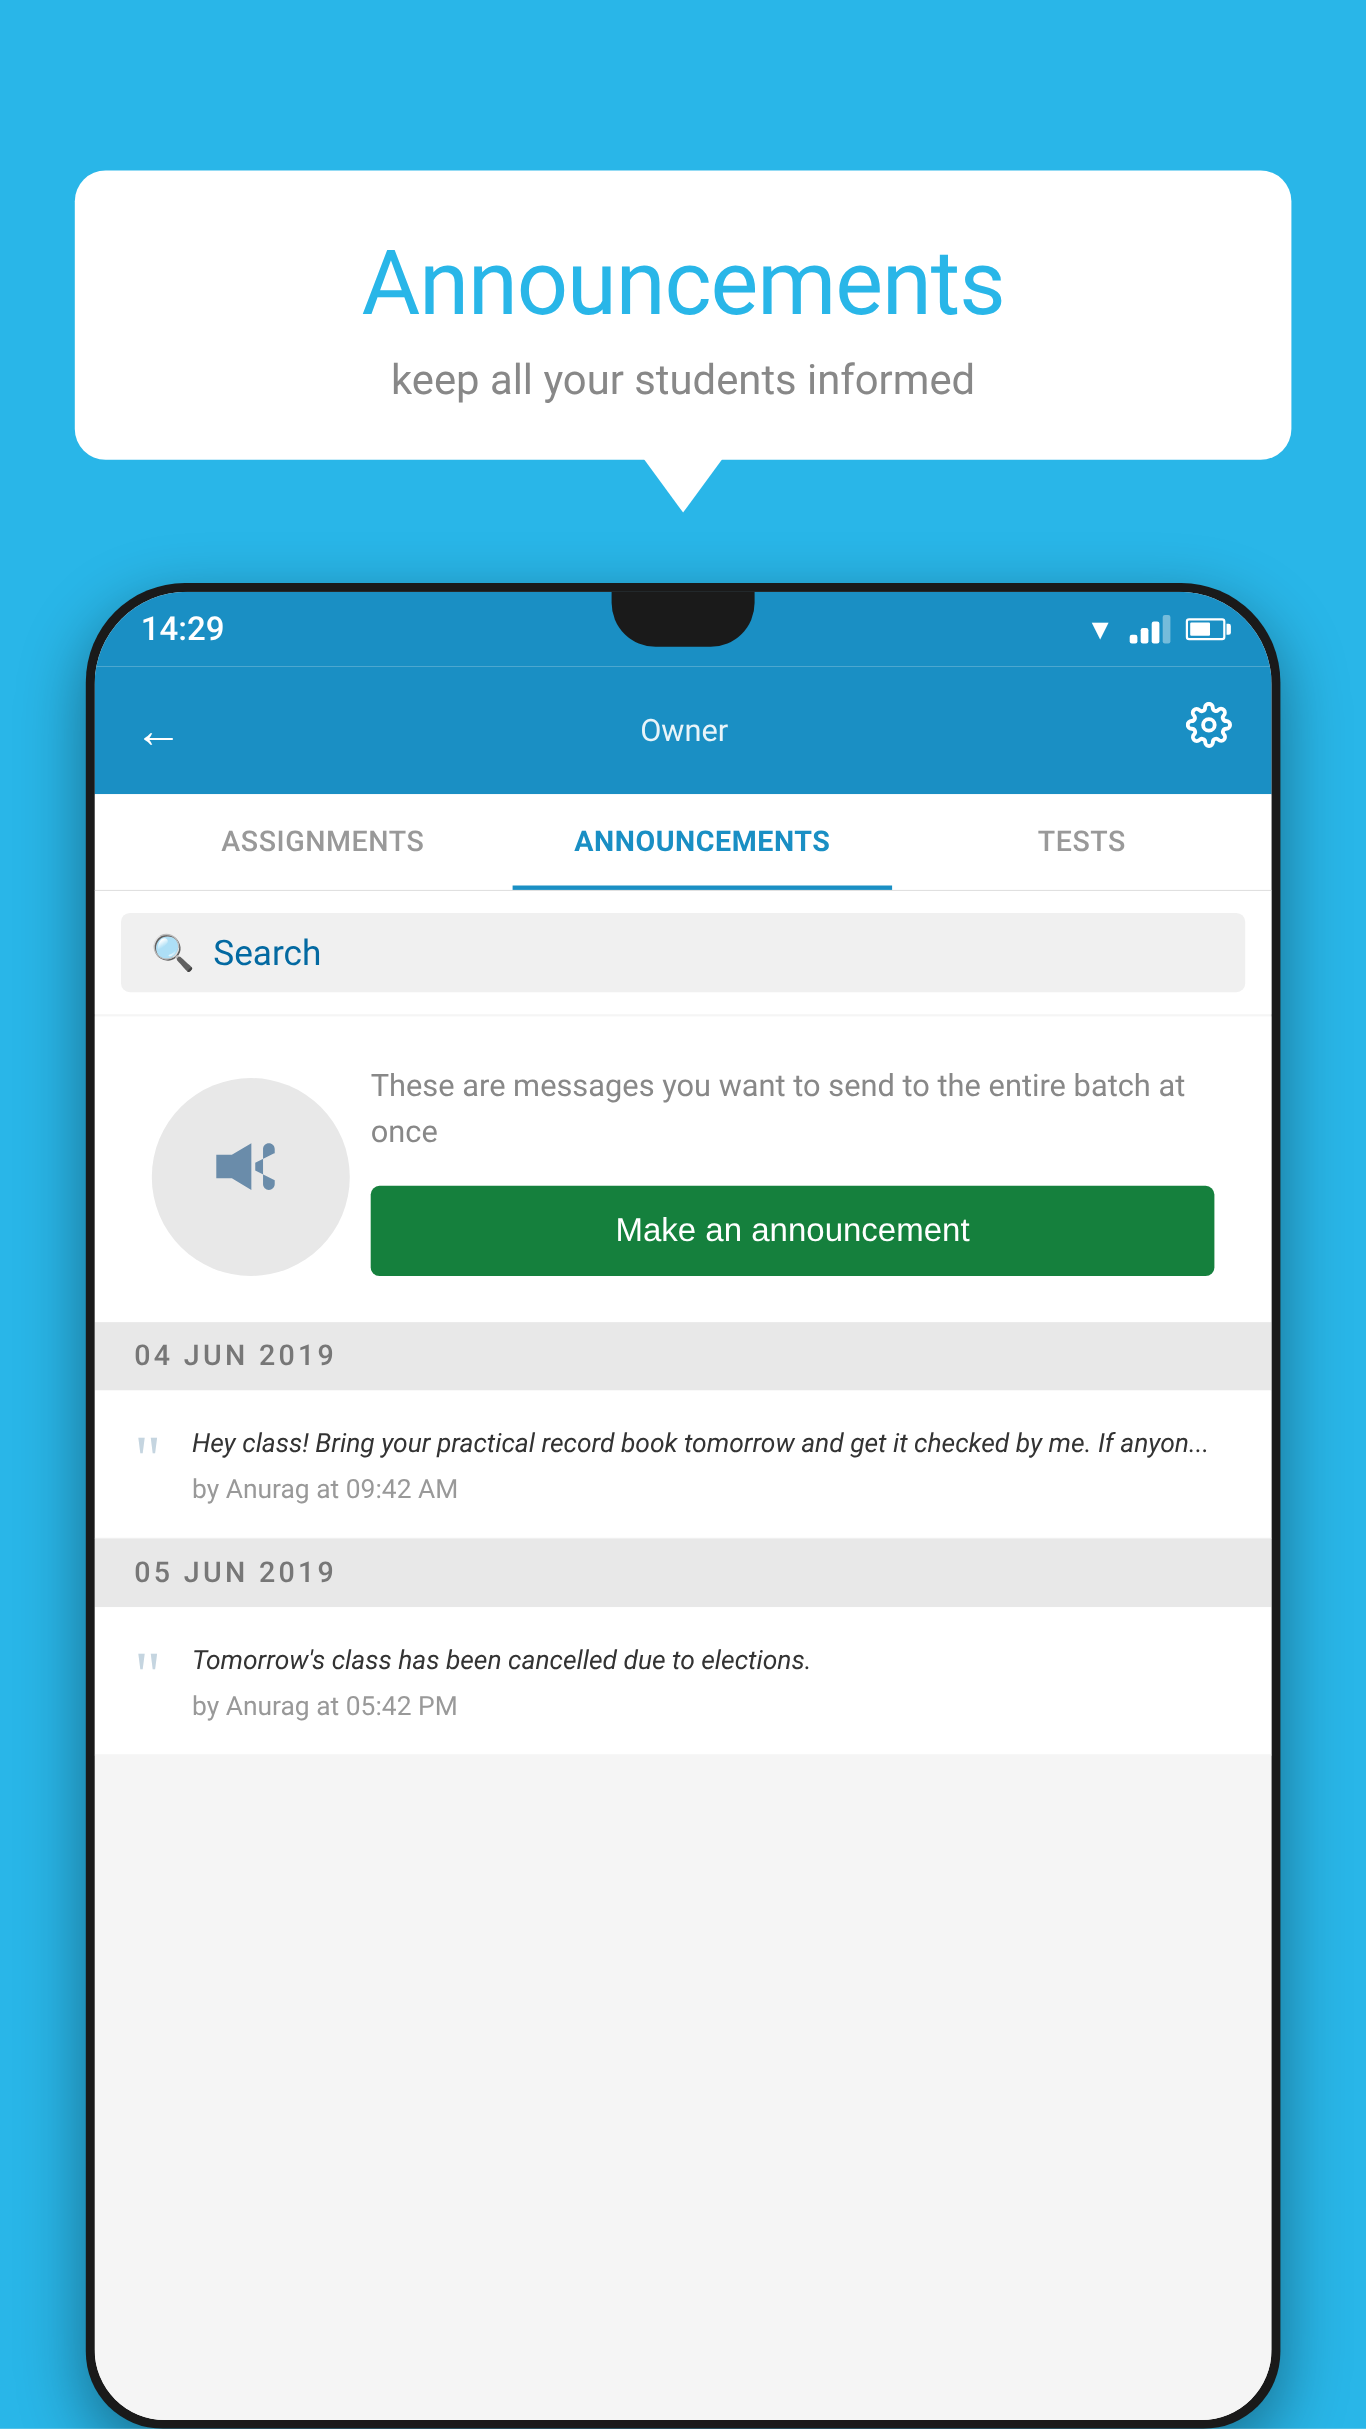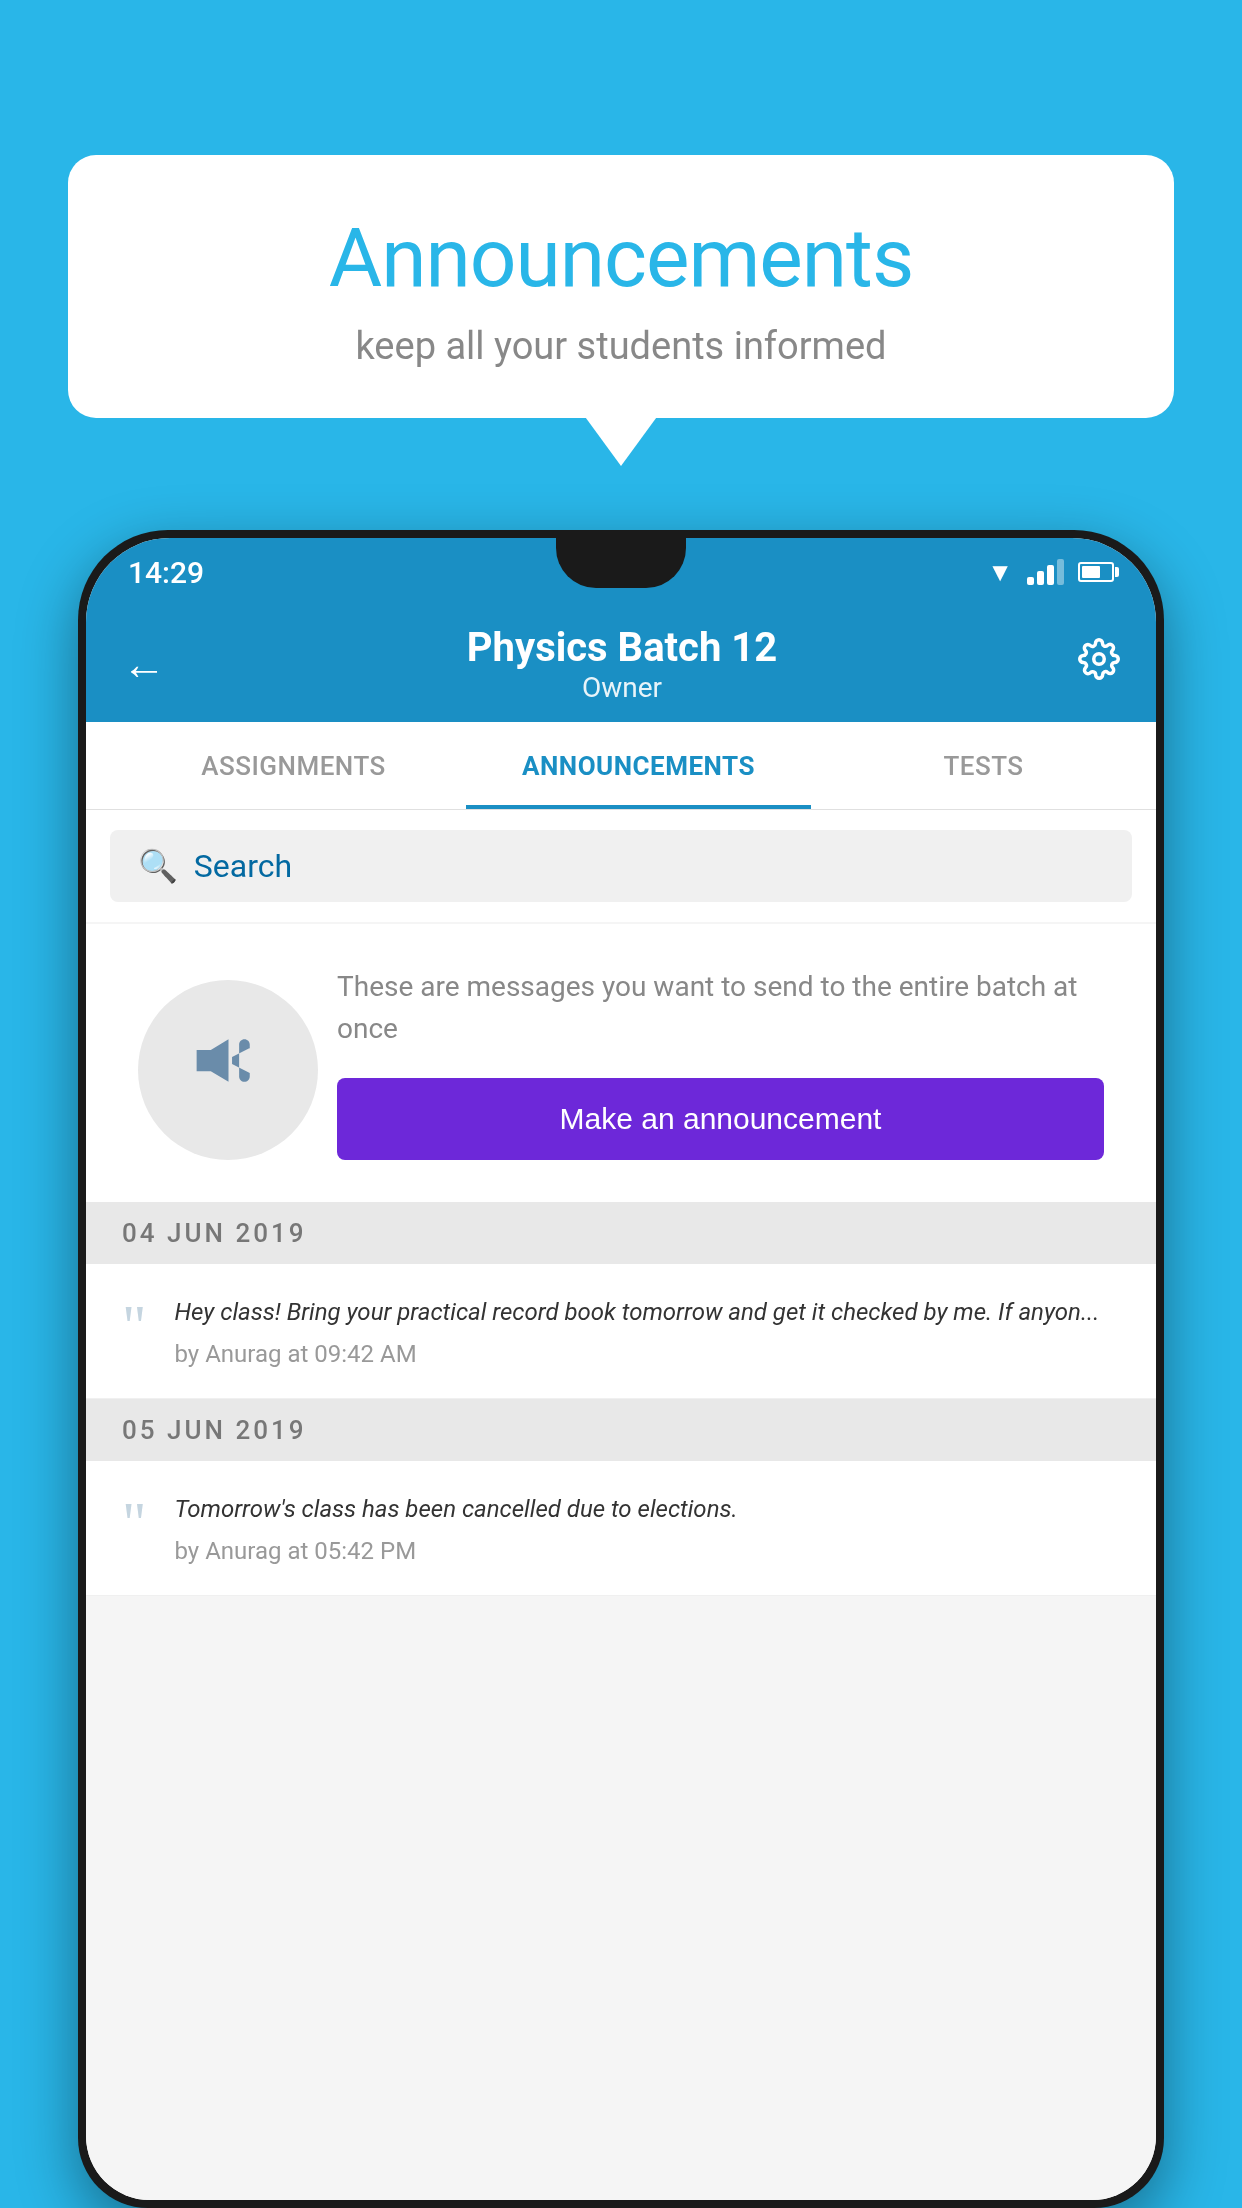--- a/index.html
+++ b/index.html
@@ -303,21 +303,21 @@
     }
 
     .announcement-desc {
       color: #888;
       font-size: 28px;
       line-height: 1.5;
       margin-bottom: 28px;
     }
 
     .make-announcement-btn {
-      background: #6d28d9;
+      background: #15803d;
       color: white;
       border: none;
       border-radius: 8px;
       padding: 24px 36px;
       font-size: 30px;
       font-weight: 500;
       cursor: pointer;
       width: 100%;
     }
 
@@ -404,21 +404,20 @@
 
           <div class="battery-icon">
             <div class="battery-fill"></div>
           </div>
         </div>
       </div>
 
       <div class="app-header">
         <span class="header-back">←</span>
         <div class="header-center">
-          <div class="header-title">Physics Batch 12</div>
           <div class="header-subtitle">Owner</div>
         </div>
         <span class="header-settings">
           <svg width="42" height="42" viewBox="0 0 24 24" fill="none" stroke="white" stroke-width="2" stroke-linecap="round" stroke-linejoin="round">
             <circle cx="12" cy="12" r="3"></circle>
             <path d="M19.4 15a1.65 1.65 0 0 0 .33 1.82l.06.06a2 2 0 0 1-2.83 2.83l-.06-.06a1.65 1.65 0 0 0-1.82-.33 1.65 1.65 0 0 0-1 1.51V21a2 2 0 0 1-4 0v-.09A1.65 1.65 0 0 0 9 19.4a1.65 1.65 0 0 0-1.82.33l-.06.06a2 2 0 0 1-2.83-2.83l.06-.06A1.65 1.65 0 0 0 4.68 15a1.65 1.65 0 0 0-1.51-1H3a2 2 0 0 1 0-4h.09A1.65 1.65 0 0 0 4.6 9a1.65 1.65 0 0 0-.33-1.82l-.06-.06a2 2 0 0 1 2.83-2.83l.06.06A1.65 1.65 0 0 0 9 4.68a1.65 1.65 0 0 0 1-1.51V3a2 2 0 0 1 4 0v.09a1.65 1.65 0 0 0 1 1.51 1.65 1.65 0 0 0 1.82-.33l.06-.06a2 2 0 0 1 2.83 2.83l-.06.06A1.65 1.65 0 0 0 19.4 9a1.65 1.65 0 0 0 1.51 1H21a2 2 0 0 1 0 4h-.09a1.65 1.65 0 0 0-1.51 1z"></path>
           </svg>
         </span>
       </div>
 

